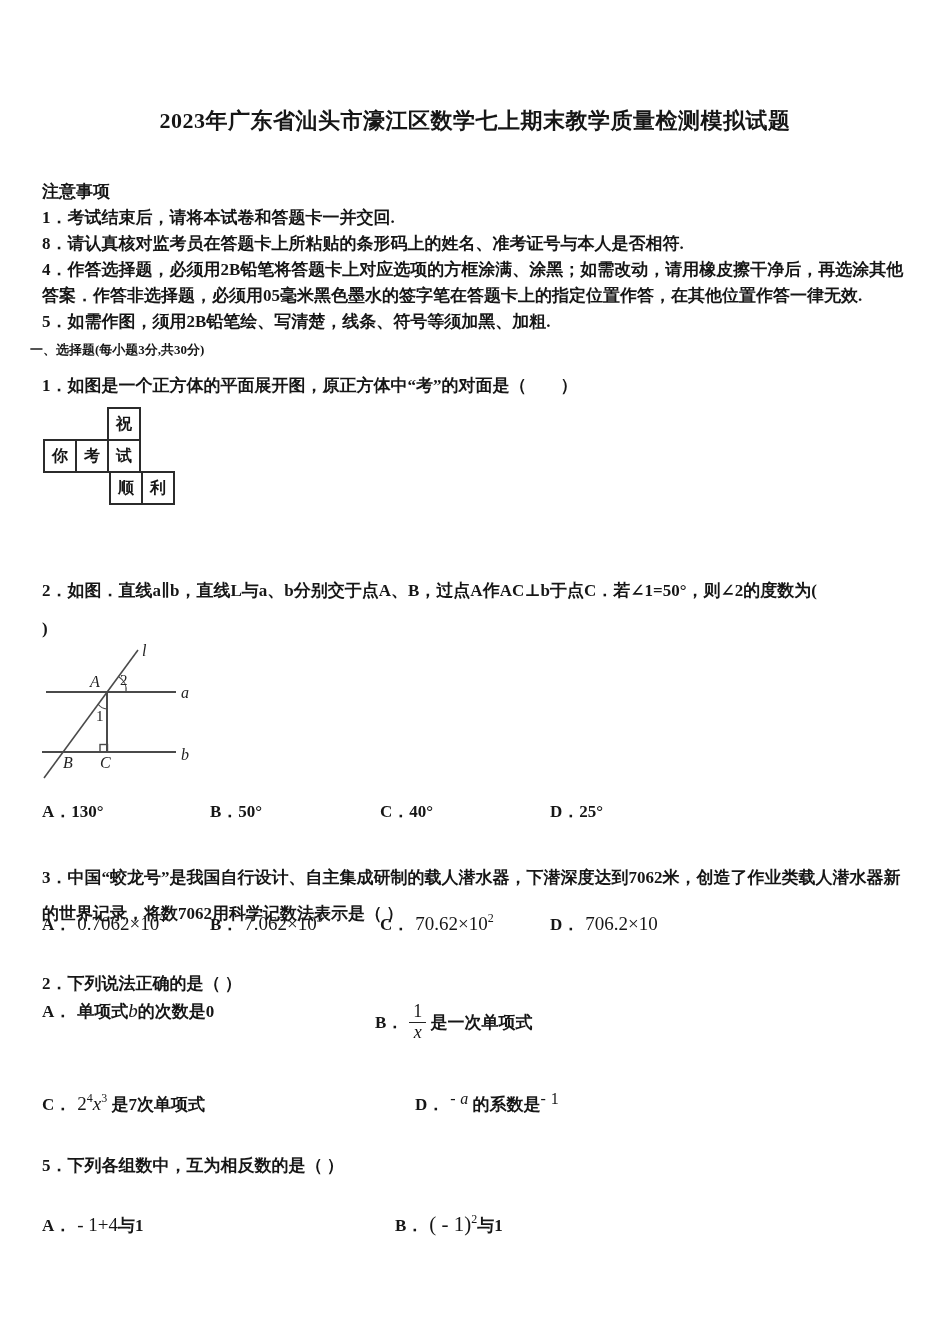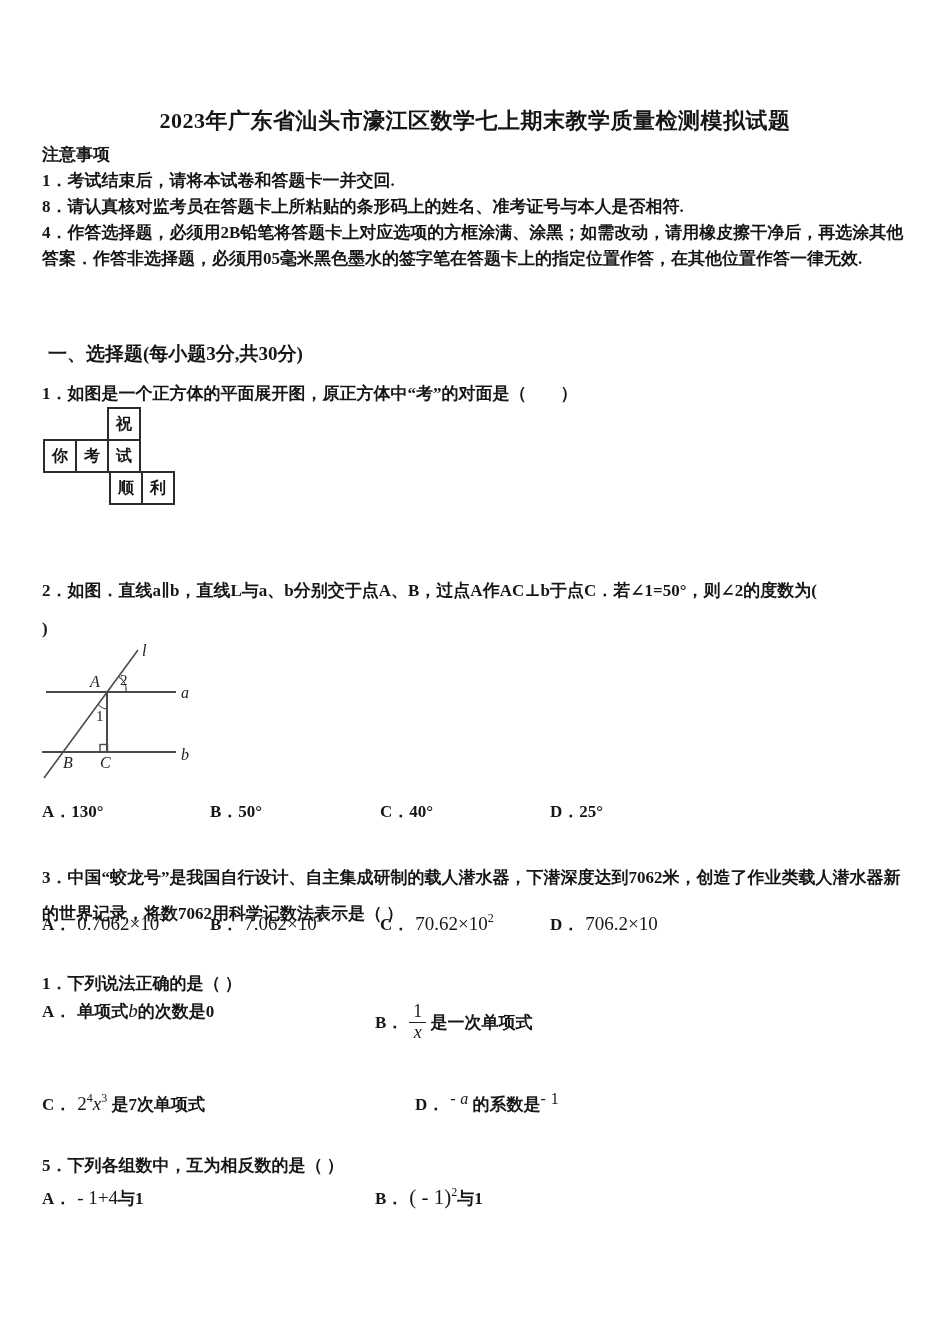--- a/index.html
+++ b/index.html
@@ -14,22 +14,22 @@
   .abs{position:absolute;}
   .title{
     top:106px;left:0;width:950px;
     text-align:center;
     font-size:22px;font-weight:700;
     letter-spacing:0.5px;
     margin:0;
   }
   .notice{top:142px;left:42px;width:872px;font-size:17px;line-height:26px;}
   .notice p{margin:0;font-weight:600;}
-  .notice .nh{font-weight:700;}
-  .sec-heading{top:341px;left:48px;font-size:19px;font-weight:700;}
+  .notice .nh{font-weight:700;margin-top:37px;}
+  .sec-heading{top:341px;left:30px;font-size:13px;font-weight:700;}
   .qtext{left:42px;width:872px;font-size:17px;font-weight:600;line-height:38px;}
   .qtext span{display:block;}
   
   .net{top:407px;left:43px;width:135px;height:100px;}
   .net .cell{
     position:absolute;width:30px;height:30px;
     border:2px solid #2b2b2b;background:#fff;
     font-size:16px;font-weight:600;
     display:flex;align-items:center;justify-content:center;
   }
@@ -53,25 +53,26 @@
 
 <div class="page">
 
   <h1 class="abs title">2023年广东省汕头市濠江区数学七上期末教学质量检测模拟试题</h1>
 
   <div class="abs notice">
     <p class="nh">注意事项</p>
     <p>1．考试结束后，请将本试卷和答题卡一并交回.</p>
     <p>8．请认真核对监考员在答题卡上所粘贴的条形码上的姓名、准考证号与本人是否相符.</p>
     <p>4．作答选择题，必须用2B铅笔将答题卡上对应选项的方框涂满、涂黑；如需改动，请用橡皮擦干净后，再选涂其他答案．作答非选择题，必须用05毫米黑色墨水的签字笔在答题卡上的指定位置作答，在其他位置作答一律无效.</p>
+    <p>5．如需作图，须用2B铅笔绘、写清楚，线条、符号等须加黑、加粗.</p>
   </div>
 
   <div class="abs sec-heading">一、选择题(每小题3分,共30分)</div>
 
-  <div class="abs qtext" style="top:375px;">
+  <div class="abs qtext" style="top:367px;">
     <span>1．如图是一个正方体的平面展开图，原正方体中“考”的对面是（　　）</span>
   </div>
 
   <div class="abs net">
     <div class="cell" style="left:64px;top:0;">祝</div>
     <div class="cell" style="left:0;top:32px;">你</div>
     <div class="cell" style="left:32px;top:32px;">考</div>
     <div class="cell" style="left:64px;top:32px;">试</div>
     <div class="cell" style="left:66px;top:64px;">顺</div>
     <div class="cell" style="left:98px;top:64px;">利</div>
@@ -113,21 +114,21 @@
   </div>
 
   <div class="abs opts4" style="top:912px;">
     <span class="opt"><span class="ol">A．</span><span class="m"><span>0.7062×10</span><sup>4</sup></span></span>
     <span class="opt"><span class="ol">B．</span><span class="m"><span>7.062×10</span><sup>3</sup></span></span>
     <span class="opt"><span class="ol">C．</span><span class="m"><span>70.62×10</span><sup>2</sup></span></span>
     <span class="opt"><span class="ol">D．</span><span class="m"><span>706.2×10</span><sup></sup></span></span>
   </div>
 
   <div class="abs qtext" style="top:965px;">
-    <span>1．下列说法正确的是（ ）</span>
+    <span>2．下列说法正确的是（ ）</span>
   </div>
 
   <div class="abs opts2" style="top:1000px;">
     <span class="opt" style="margin-bottom:20px;">
       <span class="ol">A．</span><span>单项式</span><span class="m v">b</span><span>的次数是0</span>
     </span>
     <span class="opt">
       <span class="ol">B．</span><span class="frac"><span class="fnum">1</span><span class="fden">x</span></span> <span>是一次单项式</span>
     </span>
   </div>
@@ -138,21 +139,21 @@
     </span>
     <span class="opt">
       <span class="ol">D．</span><span class="m"><span class="rsup">-</span> <span class="v rsup">a</span></span> <span>的系数是</span><span class="m"><span class="rsup">-</span> <span class="rsup">1</span></span>
     </span>
   </div>
 
   <div class="abs qtext" style="top:1147px;">
     <span>5．下列各组数中，互为相反数的是（ ）</span>
   </div>
 
-  <div class="abs opts2" style="top:1185px;">
+  <div class="abs opts2" style="top:1212px;gap:20px;">
     <span class="opt">
       <span class="ol">A．</span><span class="m">- 1+4</span><span>与1</span>
     </span>
     <span class="opt">
       <span class="ol">B．</span><span class="m"><span style="font-size:21px;">( - 1)</span><sup>2</sup></span><span>与1</span>
     </span>
   </div>
 
 </div>
 

